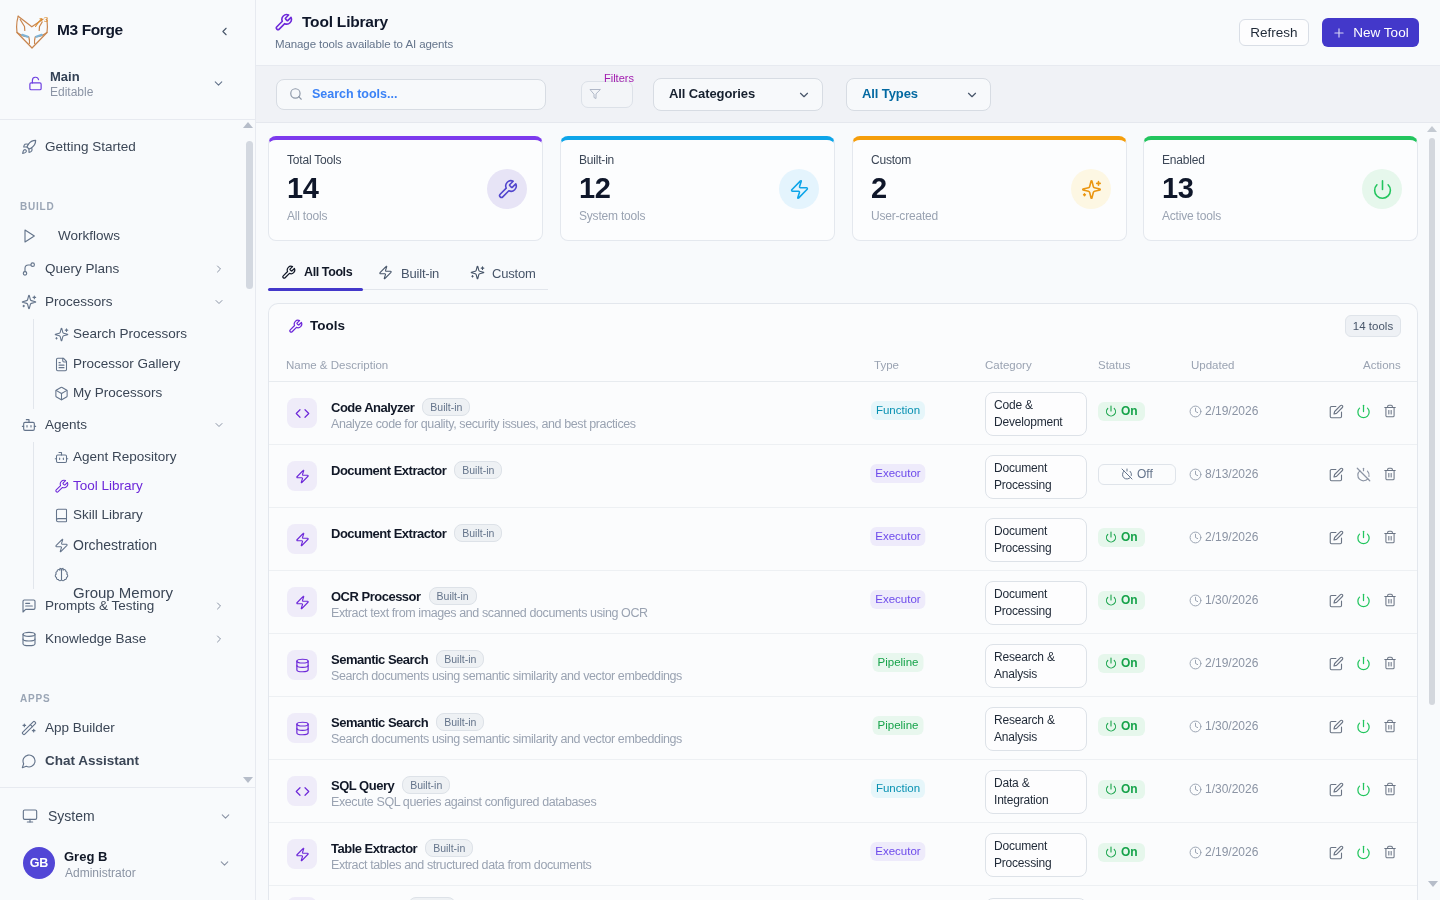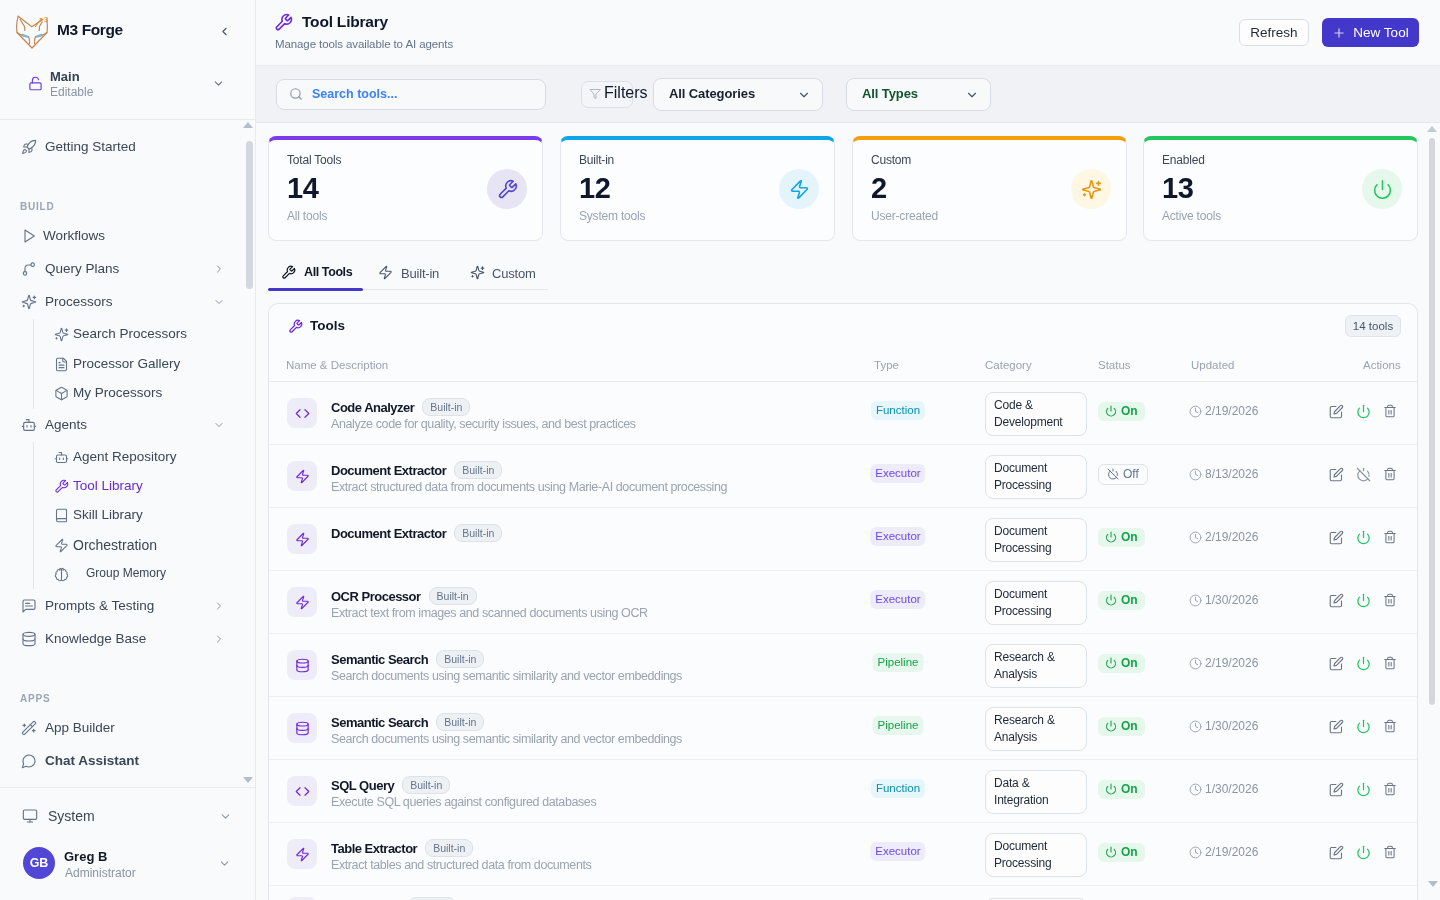--- a/index.html
+++ b/index.html
@@ -58,21 +58,21 @@
         <path d="M12 15v5s3.03-.55 4-2c1.08-1.62 0-5 0-5"></path>
       </svg>
     </div>
     <div class="abs" style="left:45px;top:139px;font-size:13.5px;font-weight:400;color:#3b4656;white-space:nowrap;">Getting Started</div>
 <div class="lbl" style="top:201px;">BUILD</div>
 <div class="abs" style="left:21px;top:228px;">
       <svg style="" width="16" height="16" viewBox="0 0 24 24" fill="none" stroke="#64748b" stroke-width="1.7" stroke-linecap="round" stroke-linejoin="round">
         <polygon points="6 3 20 12 6 21 6 3"></polygon>
       </svg>
     </div>
-    <div class="abs" style="left:43px;top:228px;font-size:13.5px;font-weight:400;color:#3b4656;white-space:nowrap;">Workflows</div>
+    <div class="abs" style="left:58px;top:228px;font-size:13.5px;font-weight:400;color:#3b4656;white-space:nowrap;">Workflows</div>
 <div class="abs" style="left:21px;top:261px;">
       <svg style="" width="16" height="16" viewBox="0 0 24 24" fill="none" stroke="#64748b" stroke-width="1.7" stroke-linecap="round" stroke-linejoin="round">
         <circle cx="6" cy="18.5" r="2.6"></circle>
         <circle cx="17.5" cy="5.5" r="2.6"></circle>
         <path d="M6 15.9V11a5 5 0 0 1 5-5h3.9"></path>
       </svg>
     </div>
     <div class="abs" style="left:45px;top:261px;font-size:13.5px;font-weight:400;color:#3b4656;white-space:nowrap;">Query Plans</div>
     <div class="abs" style="left:213px;top:263px;">
       <svg style="" width="12" height="12" viewBox="0 0 24 24" fill="none" stroke="#8b94a5" stroke-width="2" stroke-linecap="round" stroke-linejoin="round">
@@ -168,21 +168,21 @@
         <path d="M4 14a1 1 0 0 1-.78-1.63l9.9-10.2a.5.5 0 0 1 .86.46l-1.92 6.02A1 1 0 0 0 13 10h7a1 1 0 0 1 .78 1.63l-9.9 10.2a.5.5 0 0 1-.86-.46l1.92-6.02A1 1 0 0 0 11 14z"></path>
       </svg>
     </div>
     <div class="abs" style="left:73px;top:537px;font-size:14px;font-weight:400;color:#3b4656;white-space:nowrap;">Orchestration</div>
 <div class="abs" style="left:54px;top:567px;">
       <svg style="" width="15" height="15" viewBox="0 0 24 24" fill="none" stroke="#64748b" stroke-width="1.7" stroke-linecap="round" stroke-linejoin="round">
         <path d="M9.5 2A2.5 2.5 0 0 1 12 4.5v15a2.5 2.5 0 0 1-4.96.44 2.5 2.5 0 0 1-2.96-3.08 3 3 0 0 1-.34-5.58 2.5 2.5 0 0 1 1.32-4.24 2.5 2.5 0 0 1 4.44-2.04Z"></path>
         <path d="M14.5 2A2.5 2.5 0 0 0 12 4.5v15a2.5 2.5 0 0 0 4.96.44 2.5 2.5 0 0 0 2.96-3.08 3 3 0 0 0 .34-5.58 2.5 2.5 0 0 0-1.32-4.24 2.5 2.5 0 0 0-4.44-2.04Z"></path>
       </svg>
     </div>
-    <div class="abs" style="left:73px;top:566px;font-size:12px;font-weight:400;color:#3b4656;white-space:nowrap;margin-left:13px;">Group Memory</div>
+    <div class="abs" style="left:73px;top:584px;font-size:15px;font-weight:400;color:#3b4656;white-space:nowrap;">Group Memory</div>
 <div class="abs" style="left:21px;top:598px;">
       <svg style="" width="16" height="16" viewBox="0 0 24 24" fill="none" stroke="#64748b" stroke-width="1.7" stroke-linecap="round" stroke-linejoin="round">
         <path d="M21 15a2 2 0 0 1-2 2H7l-4 4V5a2 2 0 0 1 2-2h14a2 2 0 0 1 2 2z"></path>
         <path d="M13 8H7"></path>
         <path d="M17 12H7"></path>
       </svg>
     </div>
     <div class="abs" style="left:45px;top:598px;font-size:13.5px;font-weight:400;color:#3b4656;white-space:nowrap;">Prompts &amp; Testing</div>
     <div class="abs" style="left:213px;top:600px;">
       <svg style="" width="12" height="12" viewBox="0 0 24 24" fill="none" stroke="#8b94a5" stroke-width="2" stroke-linecap="round" stroke-linejoin="round">
@@ -268,30 +268,30 @@
         <path d="m21 21-4.35-4.35"></path>
       </svg>
     </div>
 <div class="abs" style="left:56px;top:87px;font-size:12.5px;color:#3b82f6;font-weight:bold;">Search tools...</div>
 <div class="abs" style="left:325px;top:81px;width:52px;height:27px;background:#f3f5f8;border:1px solid #dce1e8;border-radius:7px;"></div>
 <div class="abs" style="left:333px;top:88px;">
       <svg style="" width="12" height="12" viewBox="0 0 24 24" fill="none" stroke="#a8b1c2" stroke-width="1.8" stroke-linecap="round" stroke-linejoin="round">
         <path d="M22 3H2l8 9.46V19l4 2v-8.54Z"></path>
       </svg>
     </div>
-<div class="abs" style="left:348px;top:84px;font-size:16px;color:#0f172a;">Filters</div>
+<div class="abs" style="left:348px;top:72px;font-size:11px;color:#a21caf;">Filters</div>
 <div class="abs" style="left:397px;top:78px;width:170px;height:33px;background:#f7f9fb;border:1px solid #d7dce3;border-radius:8px;"></div>
 <div class="abs" style="left:413px;top:86px;font-size:13px;font-weight:700;letter-spacing:-.1px;color:#16202e;">All Categories</div>
 <div class="abs" style="left:541px;top:88px;">
       <svg style="" width="14" height="14" viewBox="0 0 24 24" fill="none" stroke="#475569" stroke-width="2" stroke-linecap="round" stroke-linejoin="round">
         <polyline points="6 9 12 15 18 9"></polyline>
       </svg>
     </div>
 <div class="abs" style="left:590px;top:78px;width:145px;height:33px;background:#f7f9fb;border:1px solid #d7dce3;border-radius:8px;"></div>
-<div class="abs" style="left:606px;top:86px;font-size:13px;font-weight:700;letter-spacing:-.1px;color:#14532d;">All Types</div>
+<div class="abs" style="left:606px;top:86px;font-size:13px;font-weight:700;letter-spacing:-.1px;color:#0369a1;">All Types</div>
 <div class="abs" style="left:709px;top:88px;">
       <svg style="" width="14" height="14" viewBox="0 0 24 24" fill="none" stroke="#475569" stroke-width="2" stroke-linecap="round" stroke-linejoin="round">
         <polyline points="6 9 12 15 18 9"></polyline>
       </svg>
     </div>
 <div class="abs" style="left:12px;top:136px;width:275px;height:105px;background:#fcfdfe;border:1px solid #e4e8ee;border-top:4px solid #7c3aed;border-radius:8px;"></div>
 <div class="abs" style="left:31px;top:153px;font-size:12px;letter-spacing:-.2px;color:#3c4757;">Total Tools</div>
 <div class="abs" style="left:31px;top:172px;font-size:29px;font-weight:700;letter-spacing:-.5px;color:#0f172a;">14</div>
 <div class="abs" style="left:31px;top:209px;font-size:12px;letter-spacing:-.2px;color:#9aa3b2;">All tools</div>
 <div class="abs" style="left:231px;top:169px;width:40px;height:40px;border-radius:50%;background:#e7e4f6;display:flex;align-items:center;justify-content:center;">
@@ -413,24 +413,23 @@
           <path d="M14 11v6"></path>
         </svg>
       </div>
 <div class="abs" style="left:0;top:203px;width:1150px;height:1px;background:#edf0f3;"></div>
 <div class="abs" style="left:18px;top:157px;width:30px;height:30px;border-radius:8px;background:#efecf9;display:flex;align-items:center;justify-content:center;">
         <svg style="" width="15" height="15" viewBox="0 0 24 24" fill="none" stroke="#6d28d9" stroke-width="1.9" stroke-linecap="round" stroke-linejoin="round">
           <path d="M4 14a1 1 0 0 1-.78-1.63l9.9-10.2a.5.5 0 0 1 .86.46l-1.92 6.02A1 1 0 0 0 13 10h7a1 1 0 0 1 .78 1.63l-9.9 10.2a.5.5 0 0 1-.86-.46l1.92-6.02A1 1 0 0 0 11 14z"></path>
         </svg>
       </div>
 <div class="abs" style="left:62px;top:157px;font-size:13px;font-weight:700;letter-spacing:-.5px;color:#111827;white-space:nowrap;">Document Extractor<span style="display:inline-block;vertical-align:1px;margin-left:8px;padding:1.5px 7px 2.5px;background:#eef1f4;border:1px solid #dde2e8;border-radius:8px;font-size:10.5px;font-weight:400;letter-spacing:0;color:#64748b;">Built-in</span></div>
-<div class="abs" style="left:62px;top:176px;font-size:12.5px;letter-spacing:-.4px;color:#9aa3b2;white-space:nowrap;">Extract structured data from documents using Marie-AI document processing</div>
 <div class="abs" style="left:629px;top:160px;transform:translateX(-50%);padding:3px 5px 4px;background:#eeebfb;border-radius:6px;font-size:11.5px;color:#6d4aeb;">Executor</div>
 <div class="abs" style="left:716px;top:151px;width:102px;padding:4px 8px;background:#fdfdfe;border:1px solid #dde2e8;border-radius:8px;font-size:12px;letter-spacing:-.2px;line-height:17px;color:#1f2937;">Document<br>Processing</div>
-<div class="abs" style="left:829px;top:160px;display:flex;align-items:center;gap:4px;padding:2px 8px 3px;background:transparent;border:1px solid #dfe4ea;border-radius:6px;font-size:12px;color:#64748b;"><svg style="" width="12" height="12" viewBox="0 0 24 24" fill="none" stroke="#64748b" stroke-width="2" stroke-linecap="round" stroke-linejoin="round">
+<div class="abs" style="left:829px;top:160px;display:flex;align-items:center;gap:4px;padding:2px 22px 3px;background:transparent;border:1px solid #dfe4ea;border-radius:6px;font-size:12px;color:#64748b;"><svg style="" width="12" height="12" viewBox="0 0 24 24" fill="none" stroke="#64748b" stroke-width="2" stroke-linecap="round" stroke-linejoin="round">
           <path d="M18.36 6.64A9 9 0 0 1 20.77 15"></path>
           <path d="M6.16 6.16a9 9 0 1 0 12.68 12.68"></path>
           <path d="M12 2v4"></path>
           <path d="m2 2 20 20"></path>
         </svg>Off</div>
 <div class="abs" style="left:920px;top:164px;">
         <svg style="" width="13" height="13" viewBox="0 0 24 24" fill="none" stroke="#9aa3b2" stroke-width="1.8" stroke-linecap="round" stroke-linejoin="round">
           <circle cx="12" cy="12" r="10"></circle>
           <polyline points="12 6 12 12 16 14"></polyline>
         </svg>

